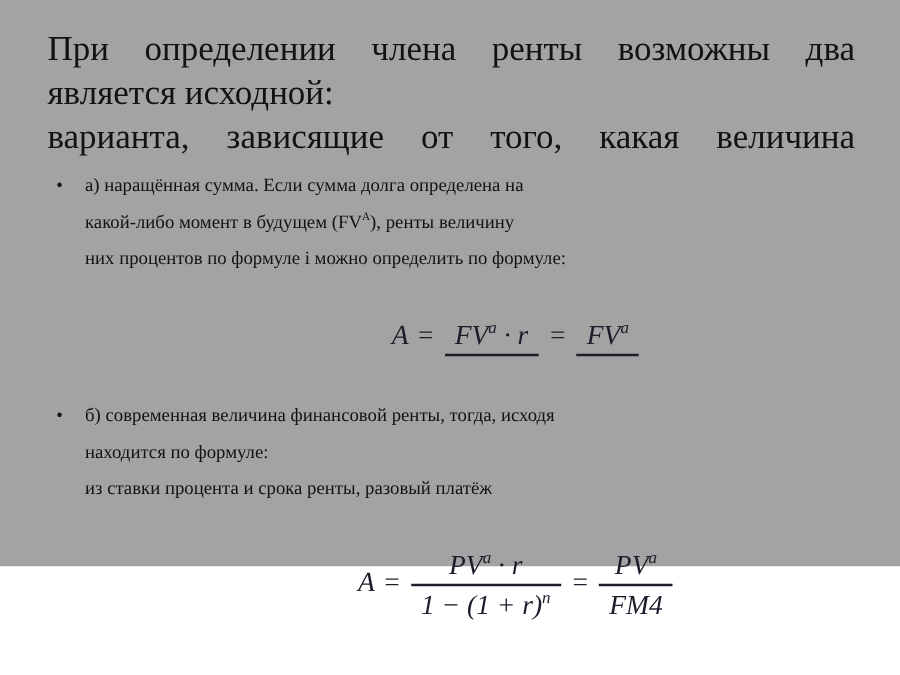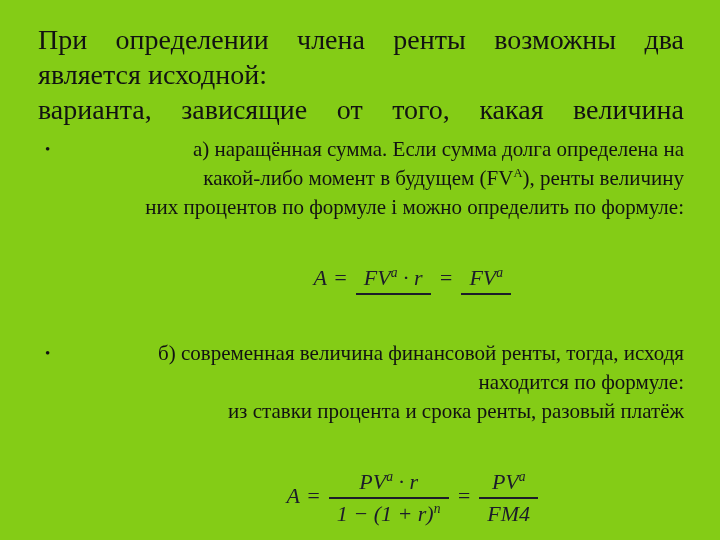--- a/index.html
+++ b/index.html
@@ -10,23 +10,23 @@
   body {
     width: 720px;
     height: 540px;
     overflow: hidden;
     font-family: "Liberation Serif", serif;
     color: #121212;
   }
   .slide {
     box-sizing: border-box;
     width: 720px;
-    height: 540px;
+    height: 453px;
     padding: 14px 36px 0 38px;
-    background: #84cc16;
+    background: #a3a3a3;
   }
   .title {
     margin-top: 8px;
     font-size: 28px;
     line-height: 35px;
     color: #121212;
   }
   .title .t-line { width: 100%; }
   .title .t-line.just {
     text-align: justify;
@@ -40,23 +40,22 @@
   .bullet .dot {
     flex: 0 0 30px;
     padding-left: 7px;
     box-sizing: border-box;
     font-size: 15px;
     line-height: 29px;
     color: #121212;
   }
   .btext {
     flex: 1 1 auto;
-    font-size: 21px;
+    font-size: 15px;
     line-height: 29px;
-    text-align: right;
   }
   .btext sup {
     font-size: 0.6em;
     line-height: 0;
     vertical-align: super;
   }
   .formula {
     position: relative;
     left: 36px;
     text-align: center;
@@ -64,21 +63,21 @@
     font-style: italic;
     color: #1c1c2a;
     margin: 3px 0 4px 0;
     white-space: pre;
   }
   .formula .op { margin: 0 6px; }
   .frac {
     display: inline-block;
     vertical-align: middle;
     text-align: center;
-    margin: 14px 2px;
+    margin: 4px 2px;
   }
   .frac .num {
     display: block;
     padding: 0 8px 2px 8px;
     line-height: 26px;
     border-bottom: 2px solid #1c1c2a;
   }
   .frac .den {
     display: block;
     padding: 2px 8px 0 8px;

